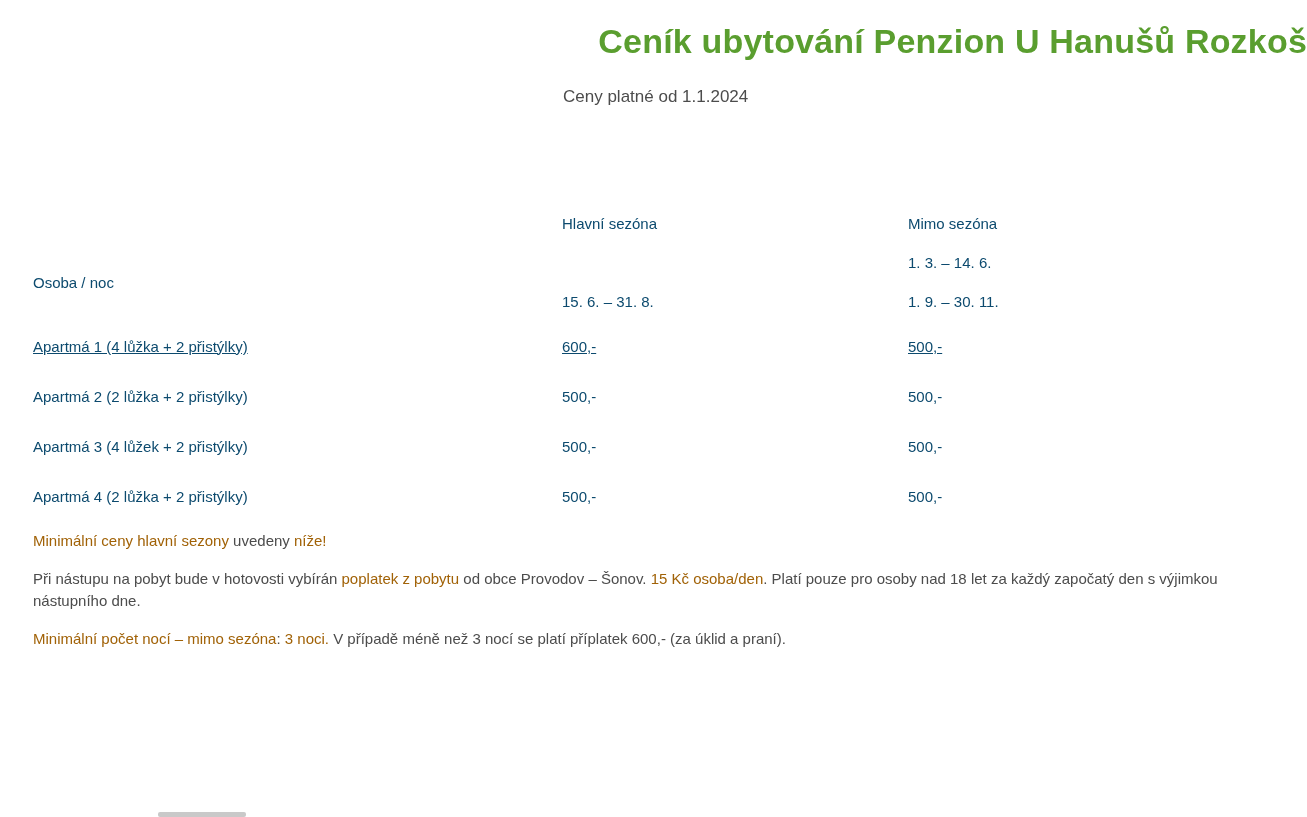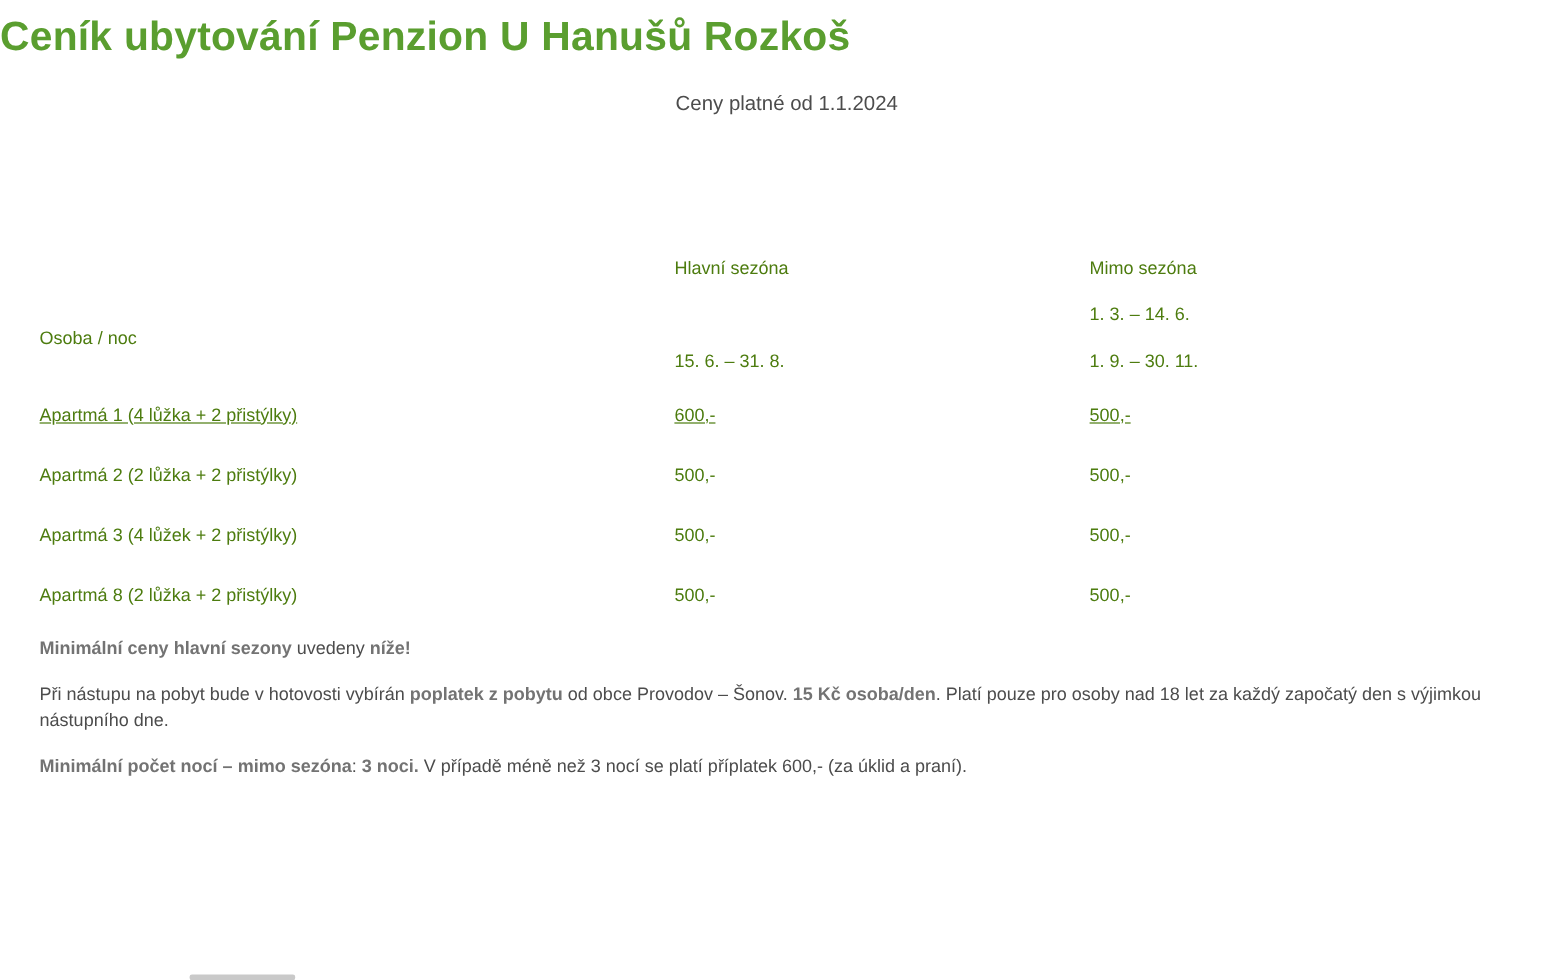--- a/index.html
+++ b/index.html
@@ -17,27 +17,27 @@
   }
 
   .page {
     width: 1307px;
     height: 817px;
     position: relative;
     box-sizing: border-box;
   }
 
   .title {
-    text-align: left;
+    text-align: right;
     color: #5a9e2f;
     font-size: 34px;
     font-weight: bold;
     letter-spacing: 0.2px;
     margin: 0;
-    padding-top: 10px;
+    padding-top: 20px;
     line-height: 42px;
   }
 
   .subtitle {
     margin: 0;
     padding-top: 25px;
     padding-left: 563px;
     font-size: 17px;
     color: #4c4c4c;
   }
@@ -54,21 +54,21 @@
     width: 1241px;
     table-layout: fixed;
   }
 
   table.price col.c1 { width: 529px; }
   table.price col.c2 { width: 346px; }
   table.price col.c3 { width: 366px; }
 
   table.price td {
     font-size: 15px;
-    color: #4d7c0f;
+    color: #0c4a6e;
     padding: 0;
     vertical-align: middle;
     border: 0;
   }
 
   .hdr-row td {
     height: 39px;
     border-bottom: 1px solid #e2e2e2;
     border-top: 1px solid #e2e2e2;
   }
@@ -105,22 +105,22 @@
     left: 33px;
     width: 1245px;
     font-size: 15px;
     line-height: 22px;
     color: #4c4c4c;
   }
   .notes p {
     margin: 0 0 16px 0;
   }
   .notes b, .notes strong {
-    font-weight: bold;
-    color: #737373;
+    font-weight: normal;
+    color: #a16207;
   }
 
   .scrollhint {
     position: absolute;
     left: 158px;
     bottom: 0px;
     width: 88px;
     height: 5px;
     background: #c9c9c9;
     border-radius: 2px;
@@ -167,21 +167,21 @@
           <td class="cell-pad">Apartmá 2 (2 lůžka + 2 přistýlky)</td>
           <td class="cell-pad">500,-</td>
           <td class="cell-pad">500,-</td>
         </tr>
         <tr class="data-row">
           <td class="cell-pad">Apartmá 3 (4 lůžek + 2 přistýlky)</td>
           <td class="cell-pad">500,-</td>
           <td class="cell-pad">500,-</td>
         </tr>
         <tr class="data-row">
-          <td class="cell-pad">Apartmá 8 (2 lůžka + 2 přistýlky)</td>
+          <td class="cell-pad">Apartmá 4 (2 lůžka + 2 přistýlky)</td>
           <td class="cell-pad">500,-</td>
           <td class="cell-pad">500,-</td>
         </tr>
       </tbody>
     </table>
   </div>
 
   <div class="notes">
     <p><b>Minimální ceny hlavní sezony</b><span> uvedeny </span><b>níže!</b></p>
 

